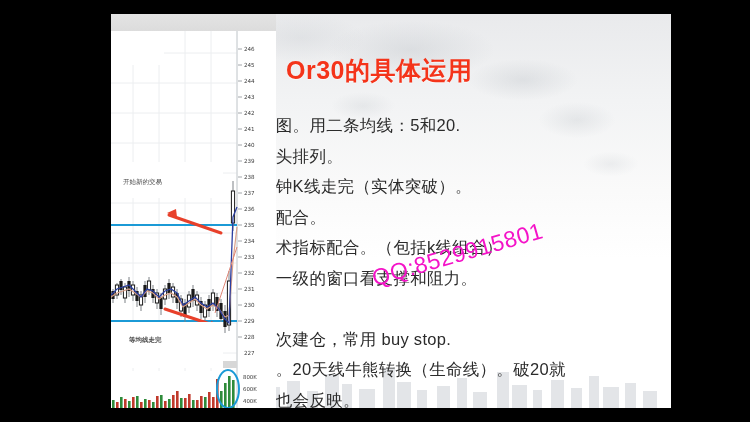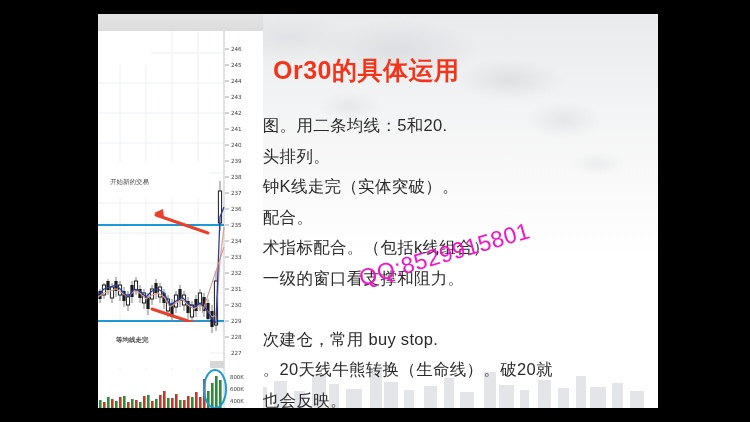--- a/index.html
+++ b/index.html
@@ -4,21 +4,21 @@
 <style>
   html,body{margin:0;padding:0;}
   body{
     width:750px;height:422px;background:#000;overflow:hidden;
     font-family:"Liberation Sans","DejaVu Sans",sans-serif;
   }
   #stage{position:relative;width:750px;height:422px;background:#000;}
 
   
   #slide{
-    position:absolute;left:98px;top:14px;width:560px;height:394px;
+    position:absolute;left:111px;top:14px;width:560px;height:394px;
     background:
       linear-gradient(180deg,#e9eaec 0%,#f2f3f4 22%,#fafafa 45%,#ffffff 62%,#ffffff 100%);
     overflow:hidden;
   }
   
   .map-wash{
     position:absolute;left:0;top:0;width:100%;height:190px;
     background:
       radial-gradient(ellipse 120px 42px at 300px 36px, rgba(150,158,166,.20), rgba(150,158,166,0) 70%),
       radial-gradient(ellipse 78px 30px at 412px 66px, rgba(150,158,166,.20), rgba(150,158,166,0) 70%),

